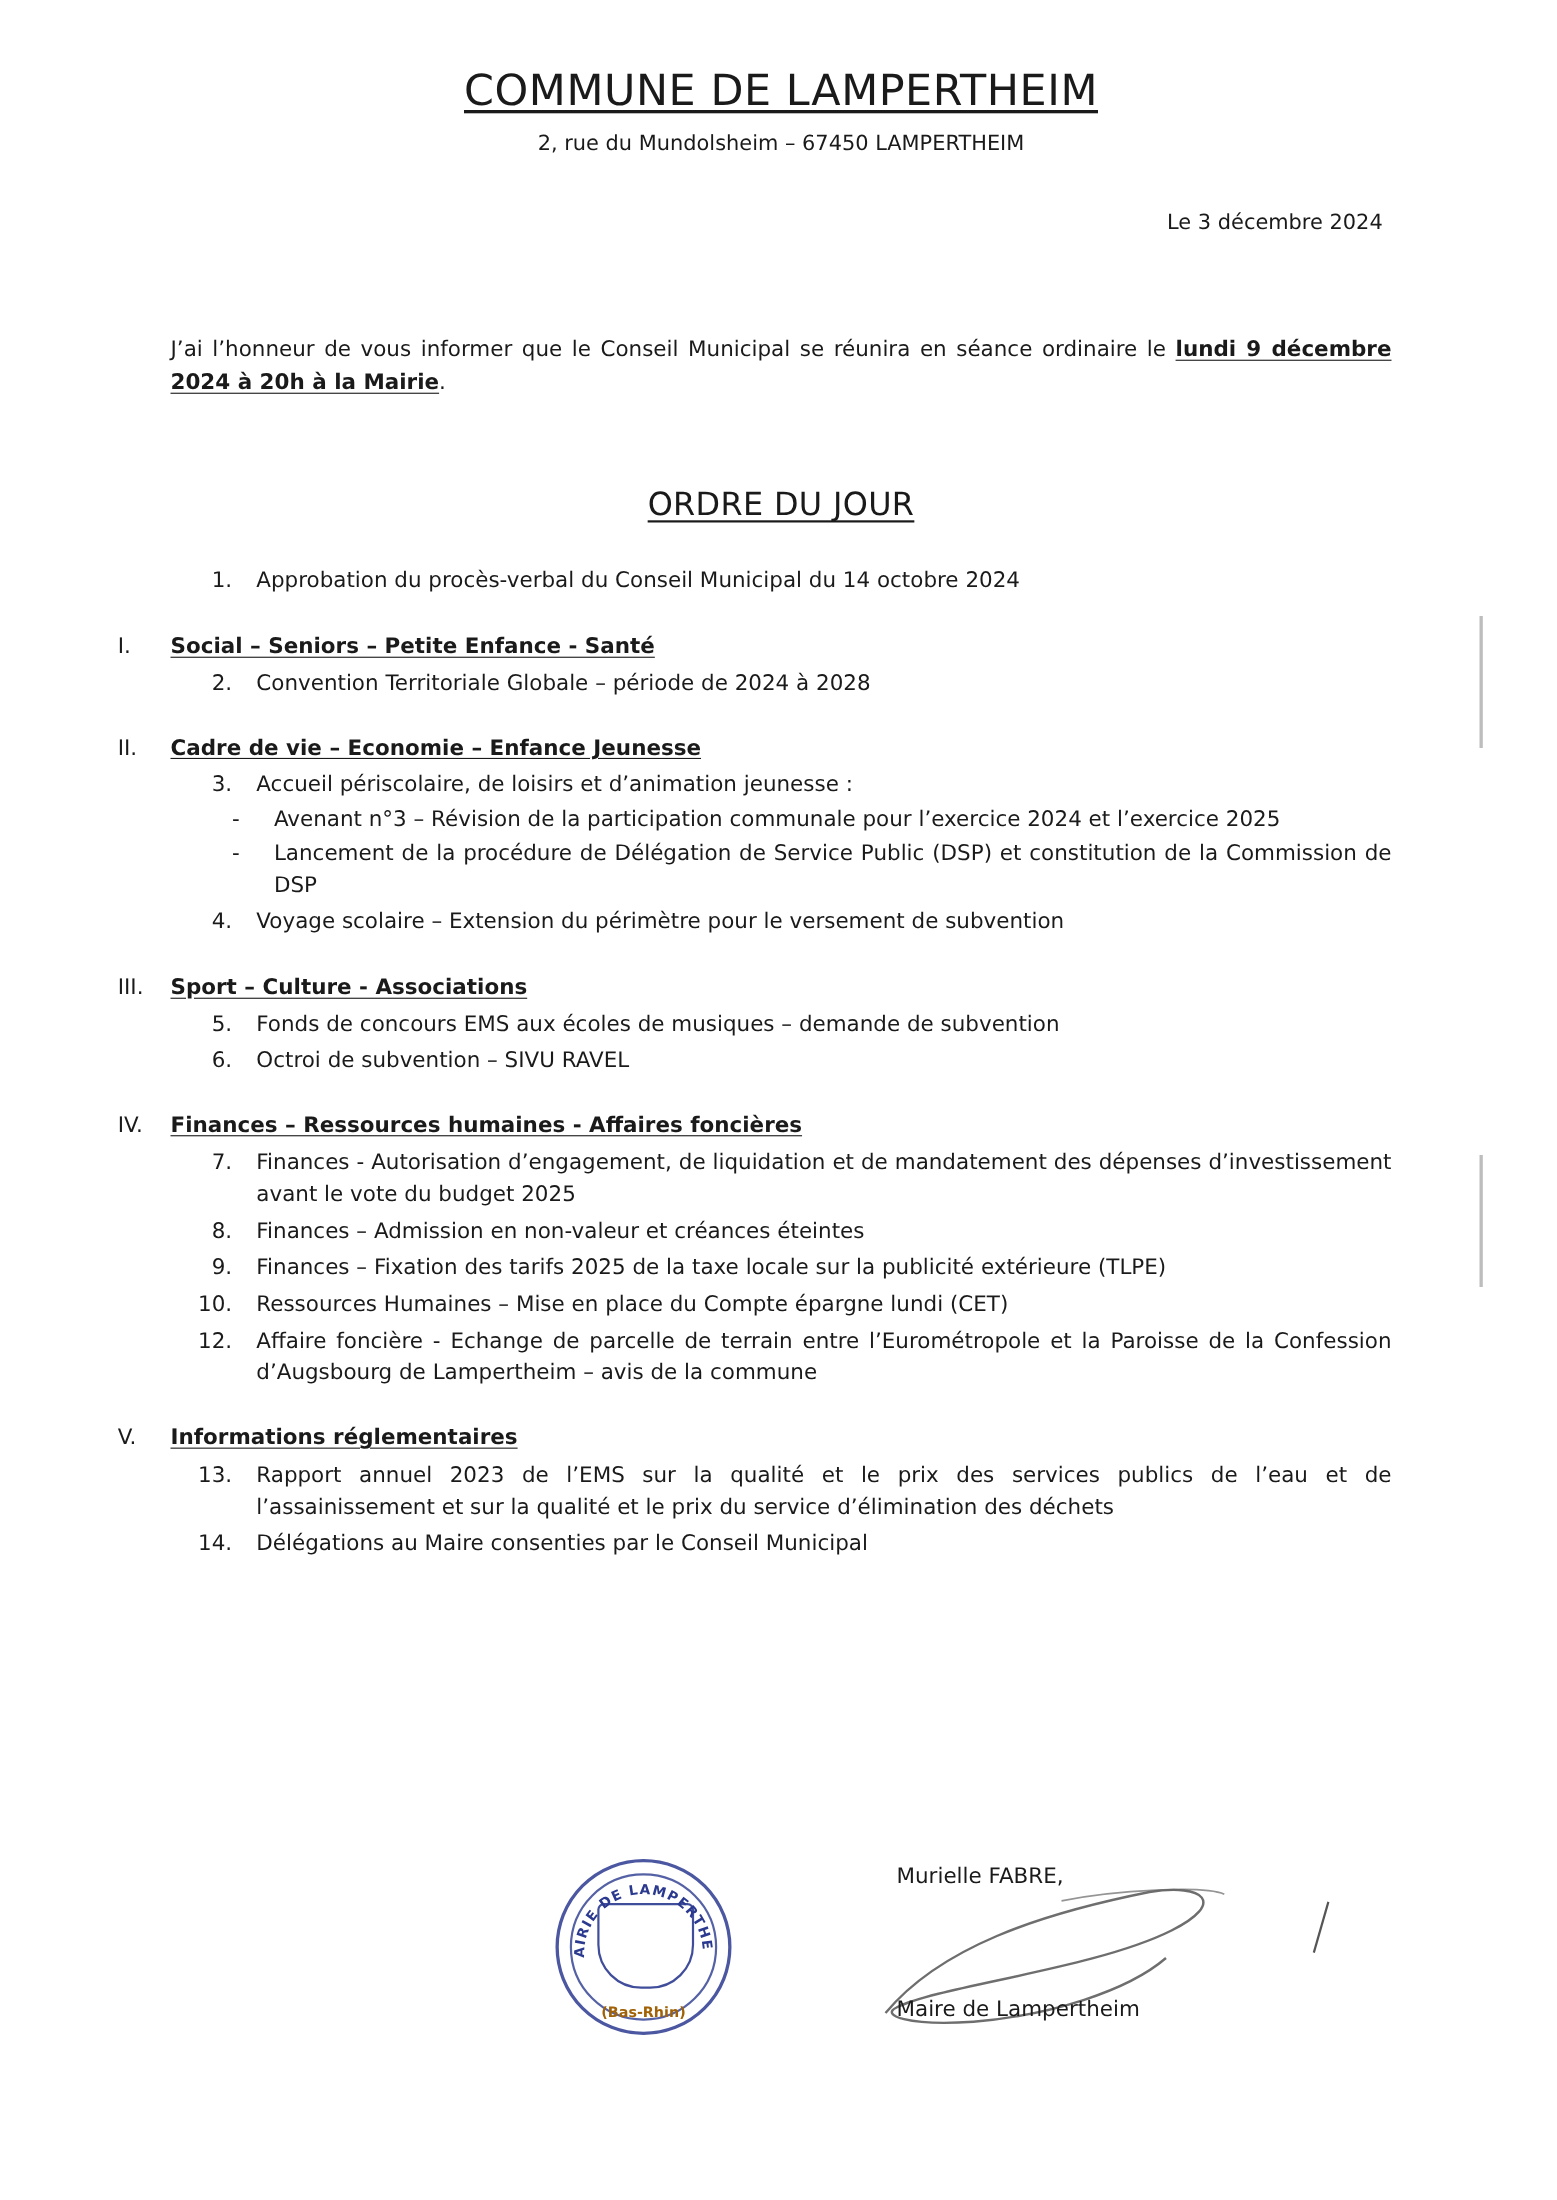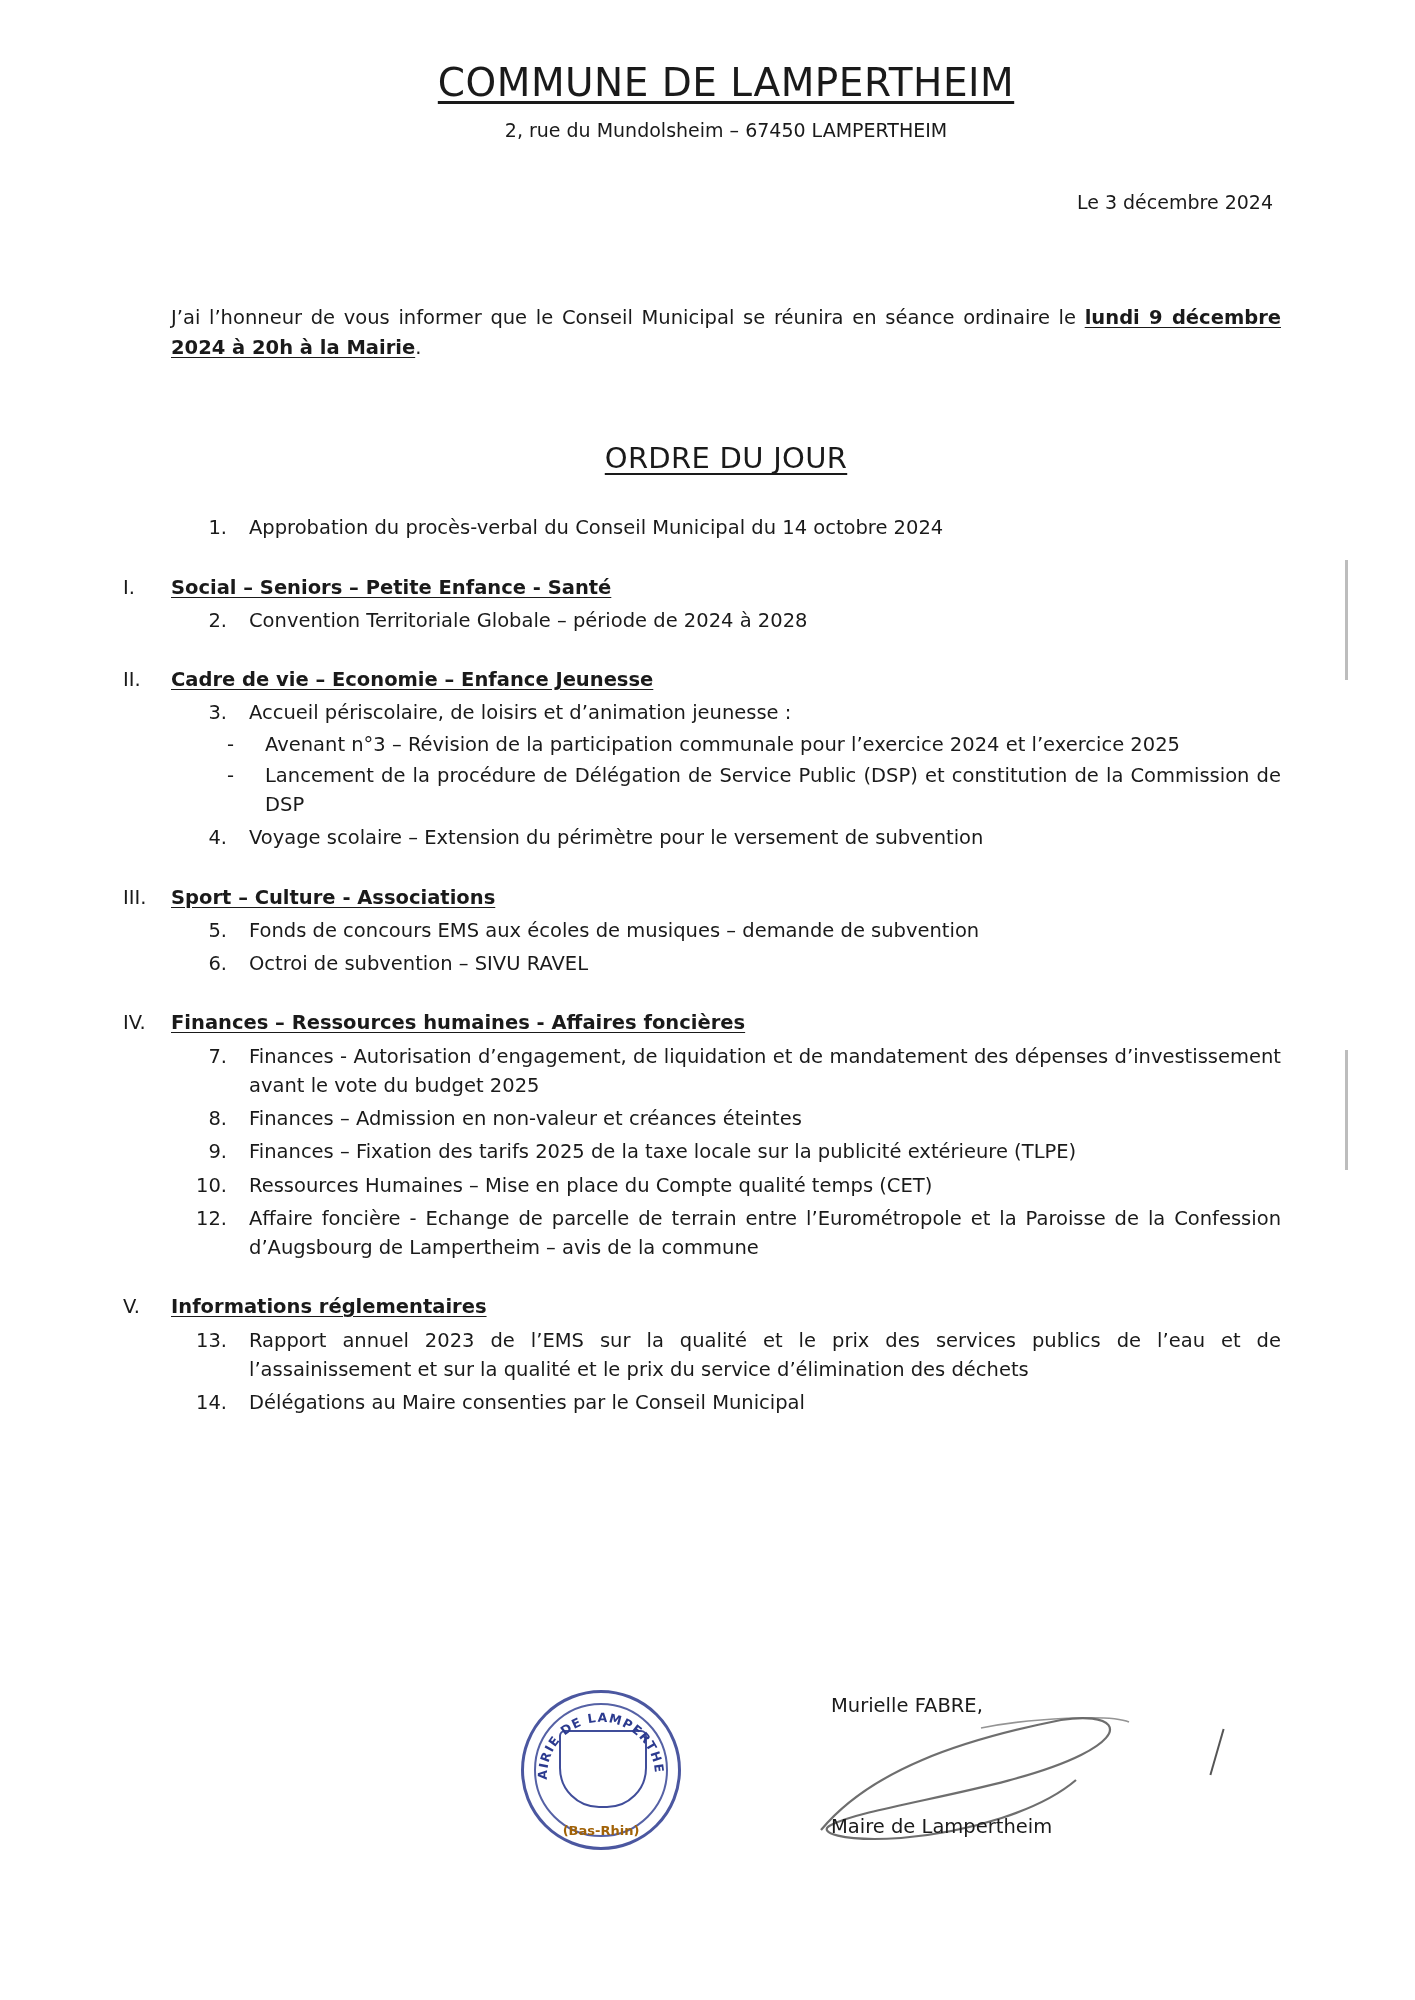--- a/index.html
+++ b/index.html
@@ -12,21 +12,21 @@
     width: 1415px;
     height: 2000px;
     background: #ffffff;
     margin: 0 auto;
     font-family: "DejaVu Sans", sans-serif;
     color: #1a1a1a;
     overflow: hidden;
   }
   .inner {
     position: absolute;
-    left: 171px;
+    left: 155px;
     top: 0;
     width: 1110px;
     height: 2000px;
   }
   
   .org-title {
     text-align: center;
     font-size: 39px;
     font-weight: 400;
     letter-spacing: .5px;
@@ -308,21 +308,21 @@
         <div class="numitem">
           <div class="num">8.</div>
           <div class="txt">Finances – Admission en non-valeur et créances éteintes</div>
         </div>
         <div class="numitem">
           <div class="num">9.</div>
           <div class="txt">Finances – Fixation des tarifs 2025 de la taxe locale sur la publicité extérieure (TLPE)</div>
         </div>
         <div class="numitem">
           <div class="num">10.</div>
-          <div class="txt">Ressources Humaines – Mise en place du Compte qualité temps (CET)</div>
+          <div class="txt">Ressources Humaines – Mise en place du Compte épargne lundi (CET)</div>
         </div>
         <div class="numitem">
           <div class="num">12.</div>
           <div class="txt">Affaire foncière - Echange de parcelle de terrain entre l’Eurométropole et la Paroisse de la Confession d’Augsbourg de Lampertheim – avis de la commune</div>
         </div>
       </div>
     </div>
 
     <div class="section">
       <div class="section-head">

